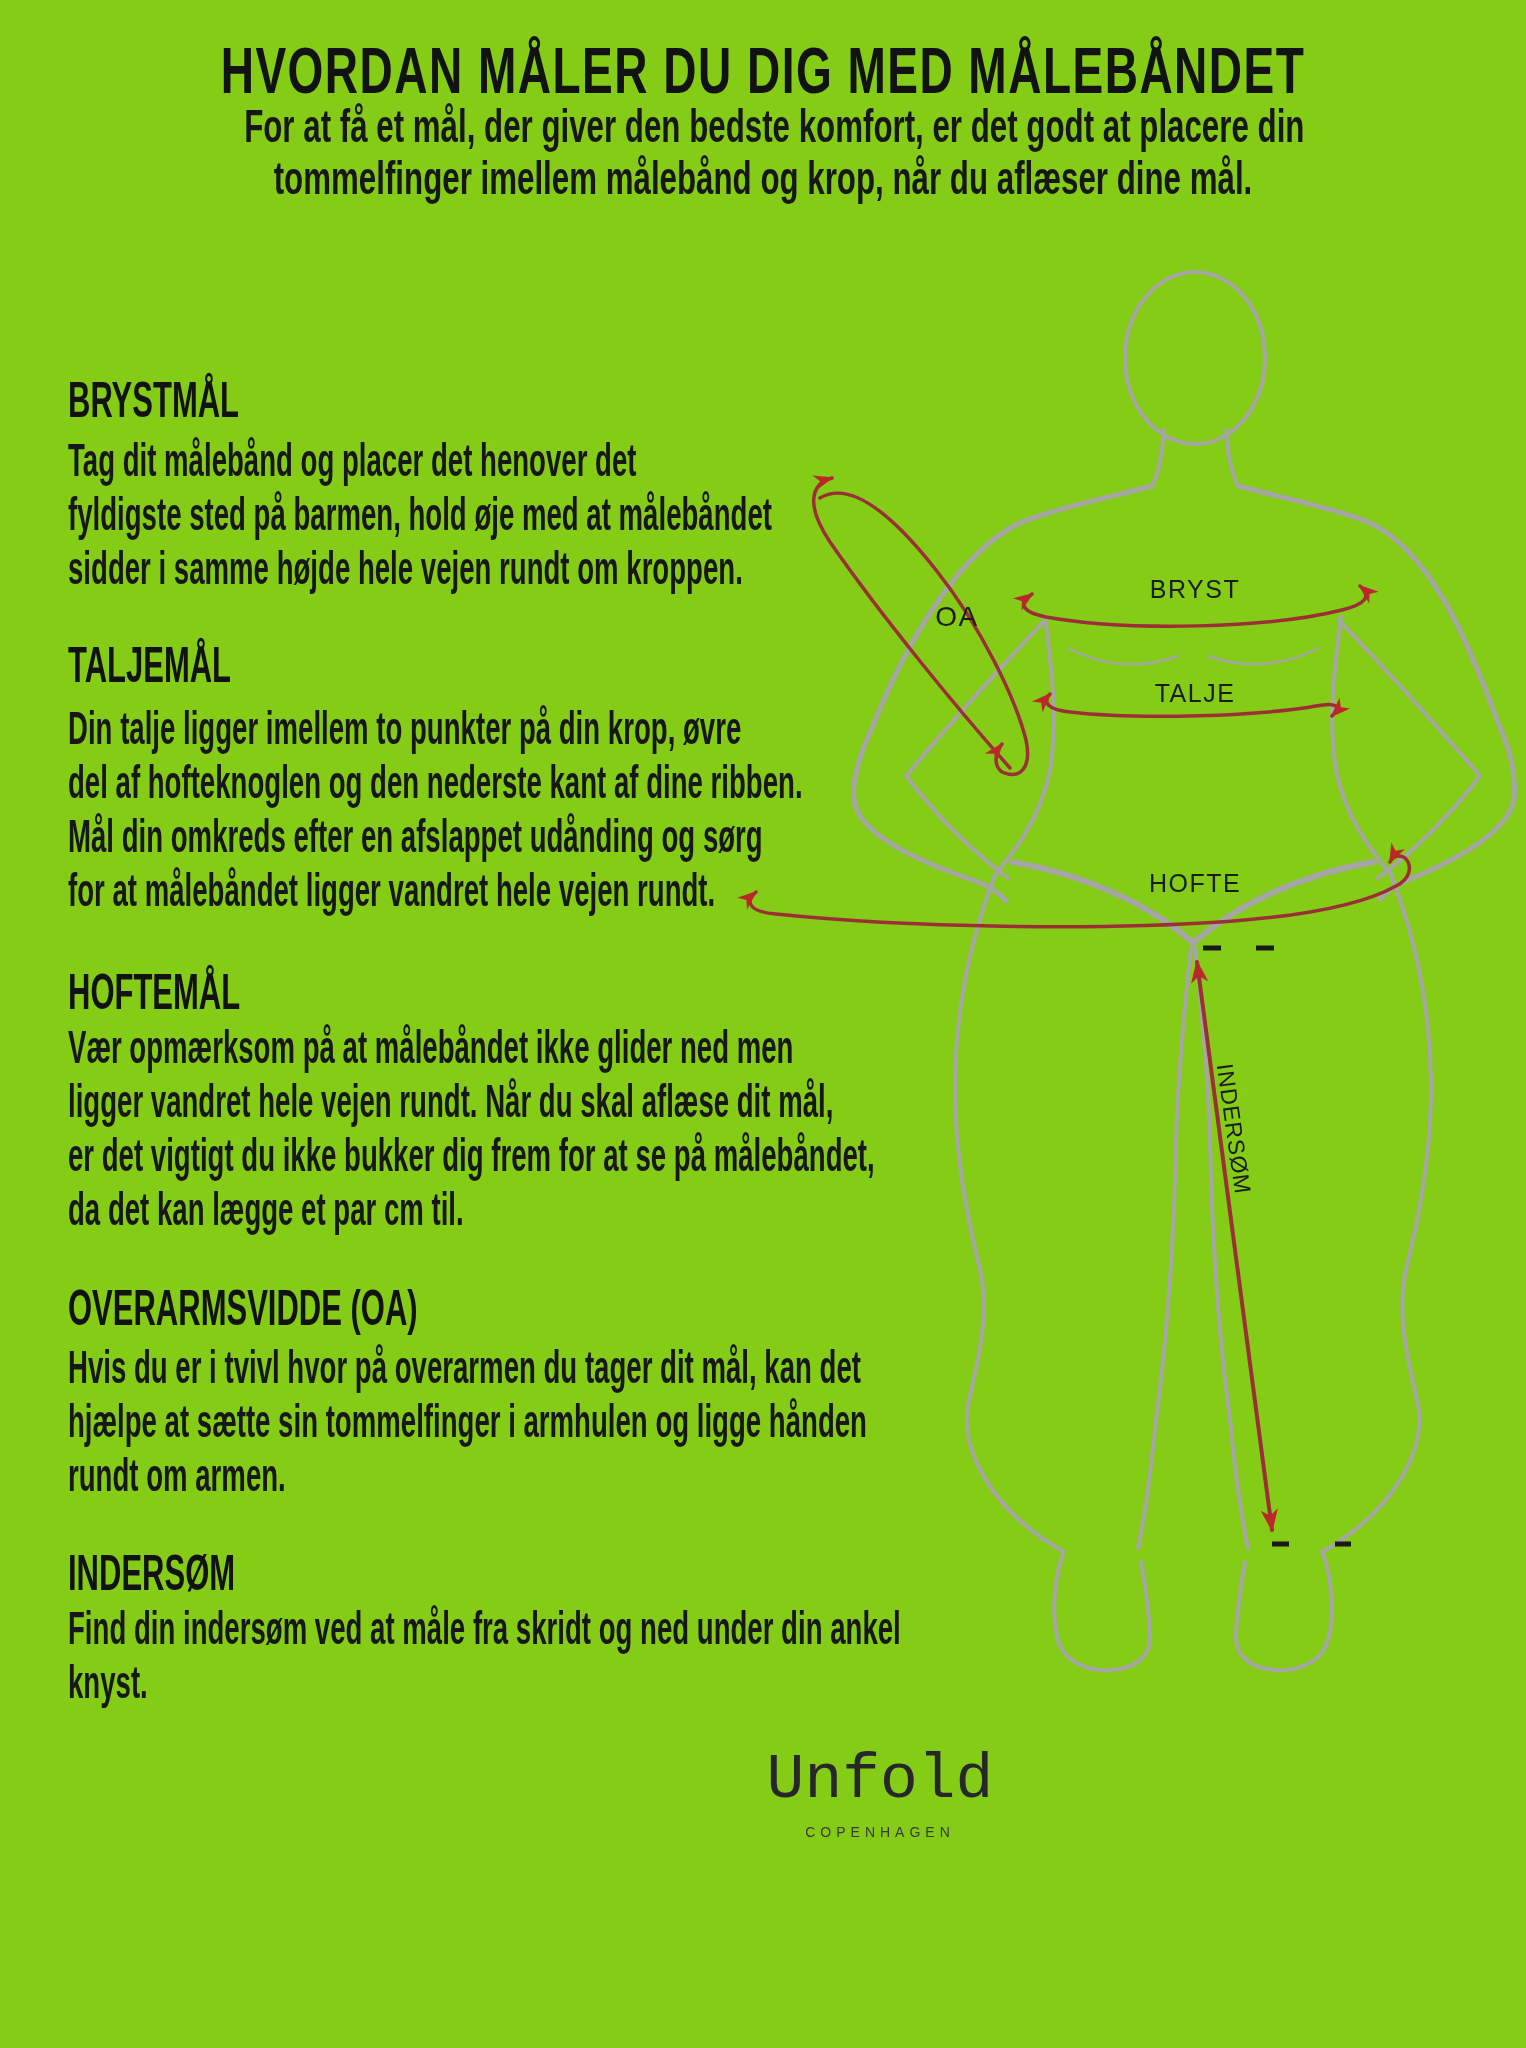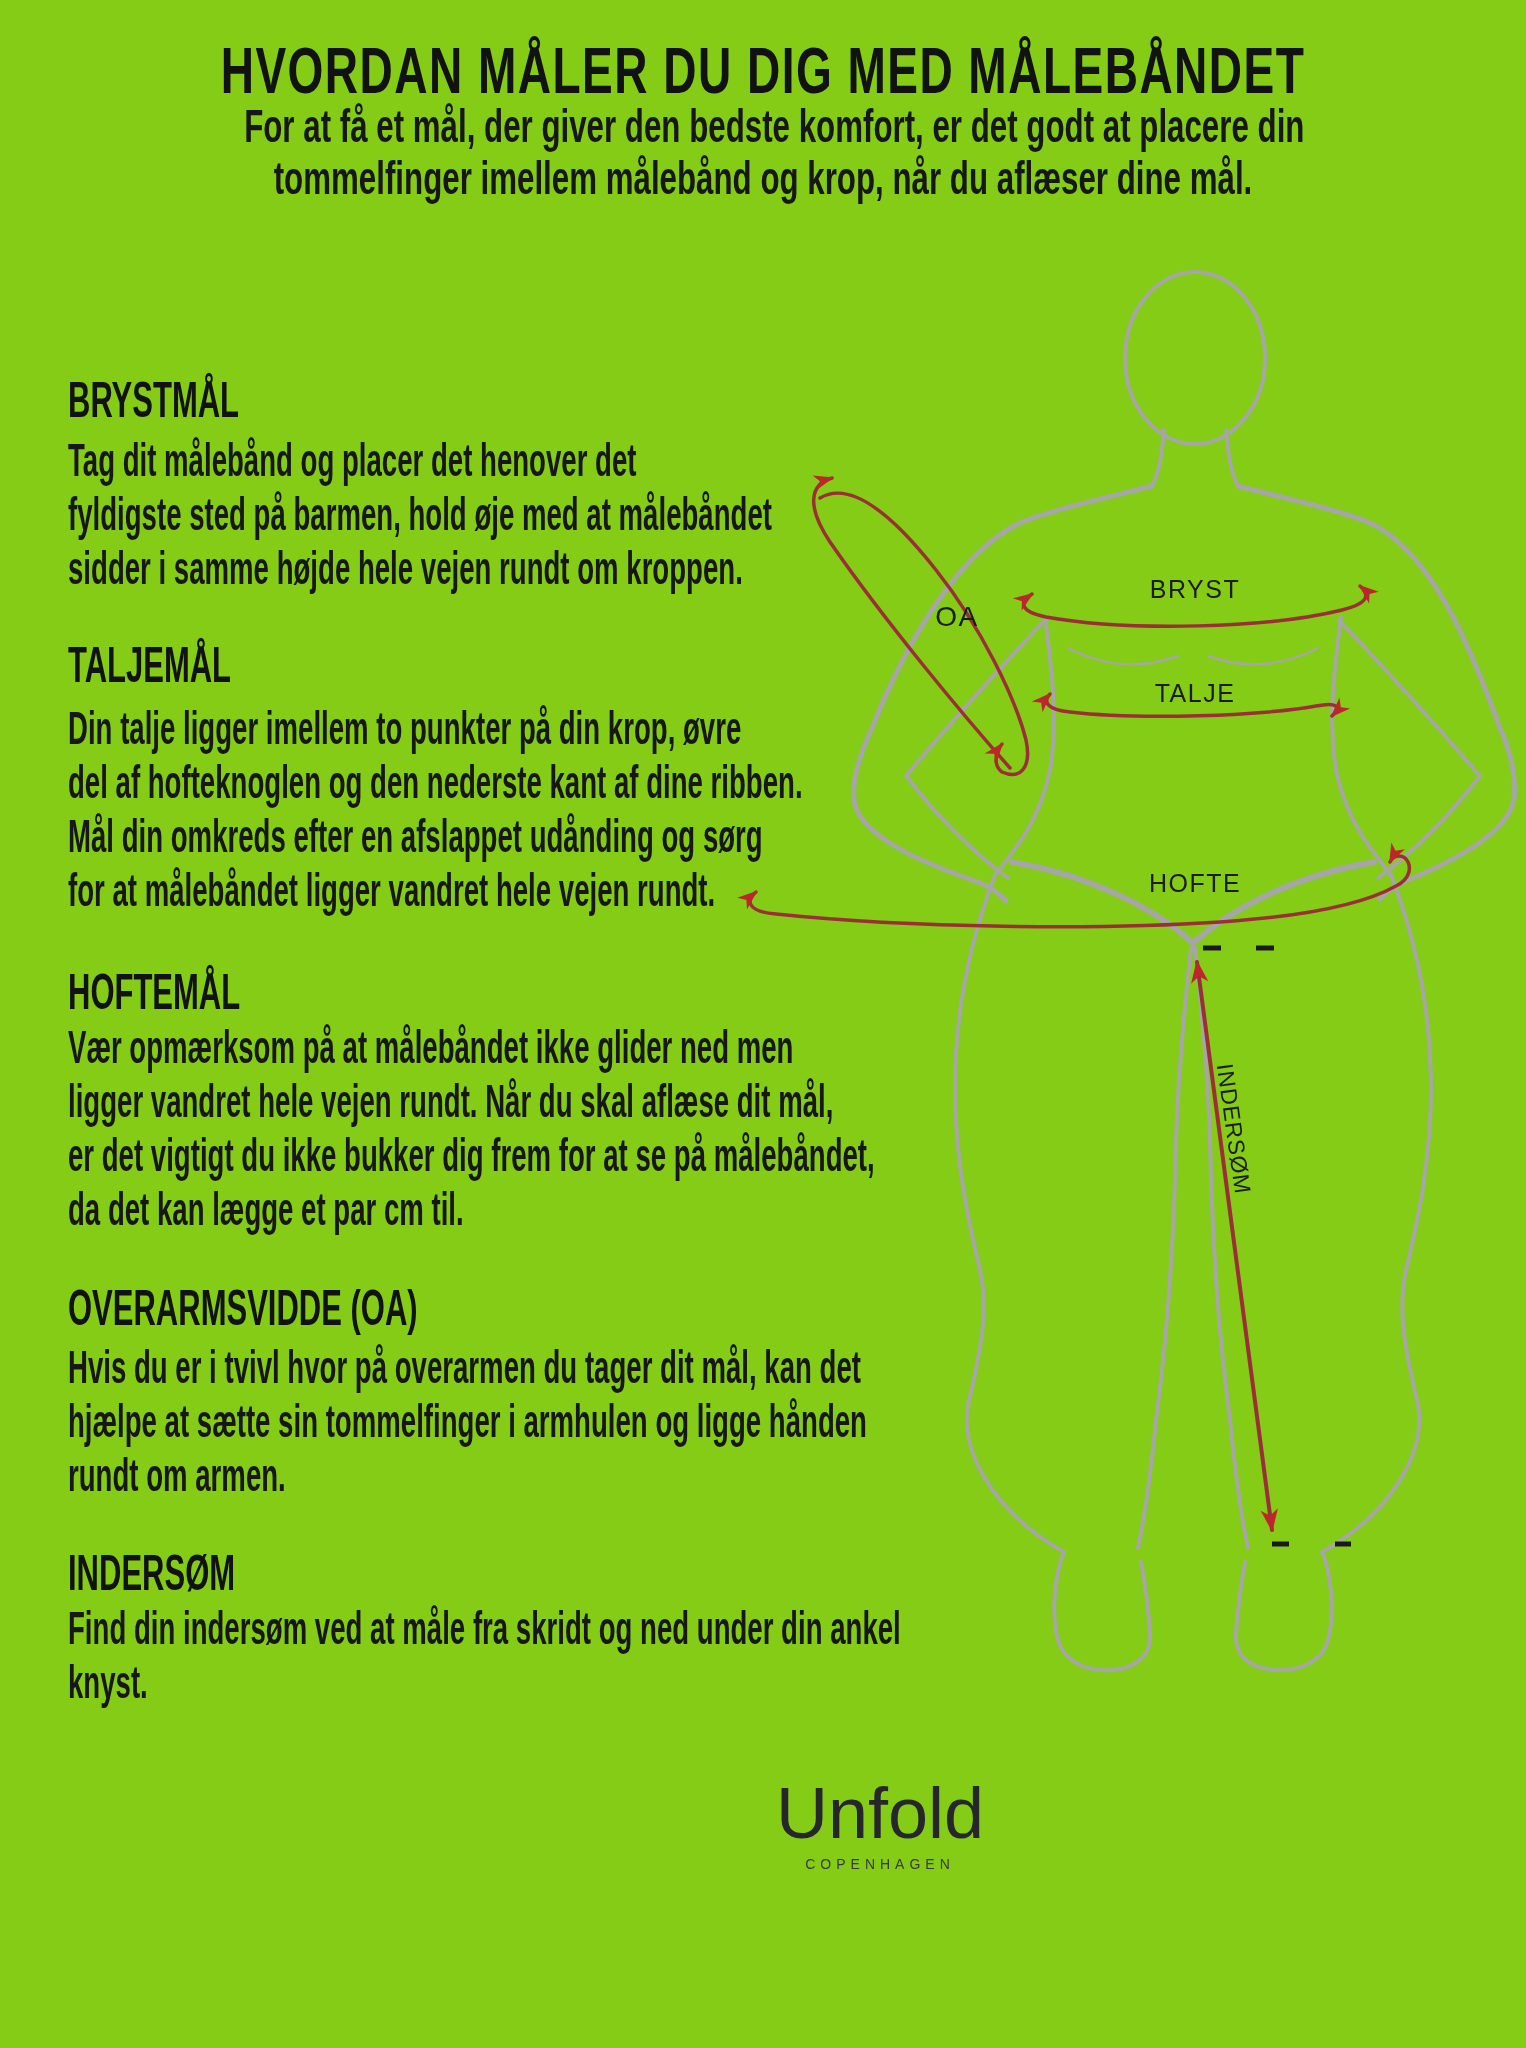--- a/index.html
+++ b/index.html
@@ -10,21 +10,21 @@
          transform:scaleX(0.72);transform-origin:50% 0;white-space:nowrap;}
   #subtitle{position:absolute;top:100px;left:0;width:1526px;text-align:center;
             font-size:46px;font-weight:bold;line-height:52px;color:#171717;
             transform:scaleX(0.68);transform-origin:50% 0;white-space:nowrap;}
   .sec-h{position:absolute;left:68px;font-size:50px;font-weight:bold;line-height:50px;
          color:#121212;transform:scaleX(0.62);transform-origin:0 0;white-space:nowrap;}
   .sec-b{position:absolute;left:68px;font-size:46px;font-weight:bold;line-height:54px;
          color:#171717;transform:scaleX(0.60);transform-origin:0 0;white-space:nowrap;}
   #figure-wrap{position:absolute;left:660px;top:180px;width:866px;height:1500px;}
   #logo{position:absolute;left:580px;top:1740px;width:600px;text-align:center;}
-  #logo .word{font-family:Liberation Sans, sans-serif;font-size:72px;line-height:82px;color:#26262b;margin-top:32px;}
+  #logo .word{font-family:Liberation Mono, monospace;font-size:63px;line-height:82px;color:#26262b;}
   #logo .sub{font-size:14px;letter-spacing:5px;color:#3a3a3a;margin-top:2px;text-align:center;}
   svg text{font-family:"Liberation Sans",sans-serif;}
 </style>
 </head>
 <body>
 
 <div id="poster">
 
   <div id="title">HVORDAN MÅLER DU DIG MED MÅLEBÅNDET</div>
   <div id="subtitle">

